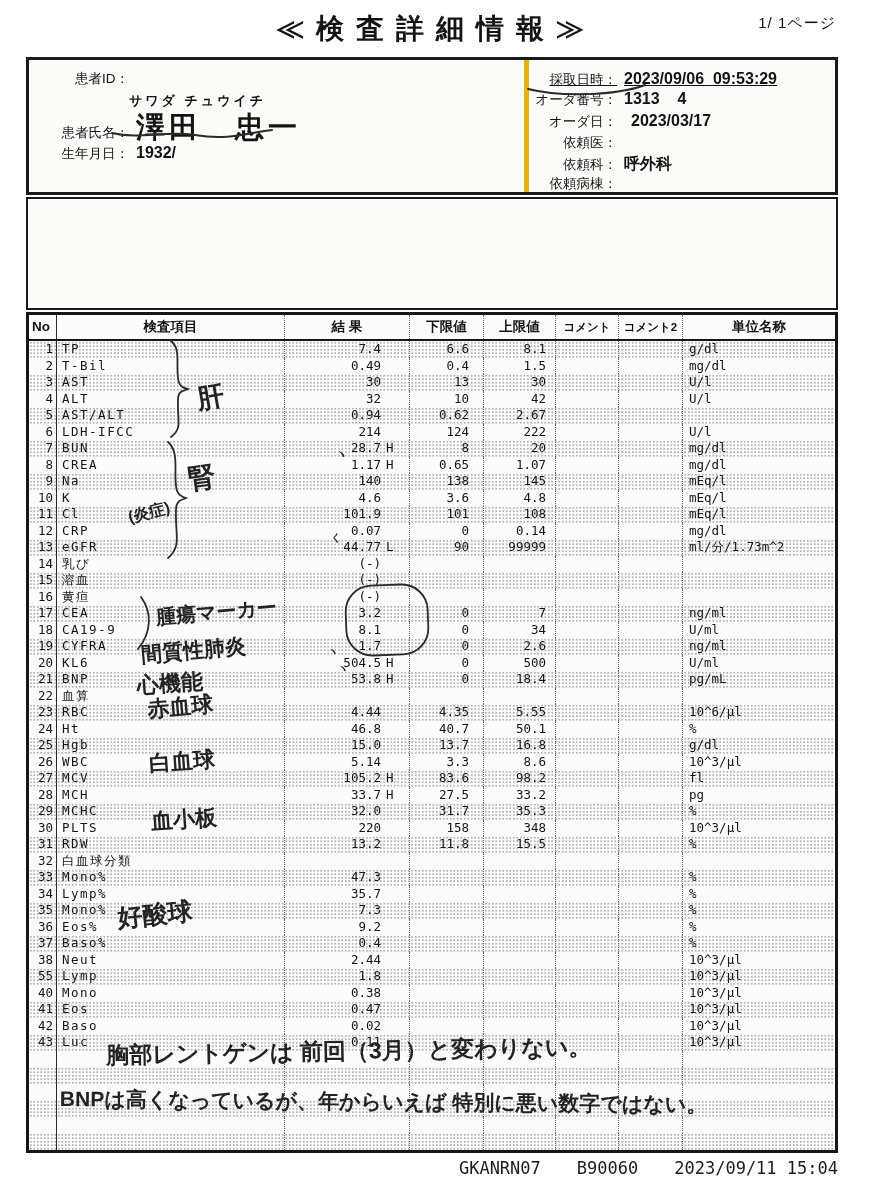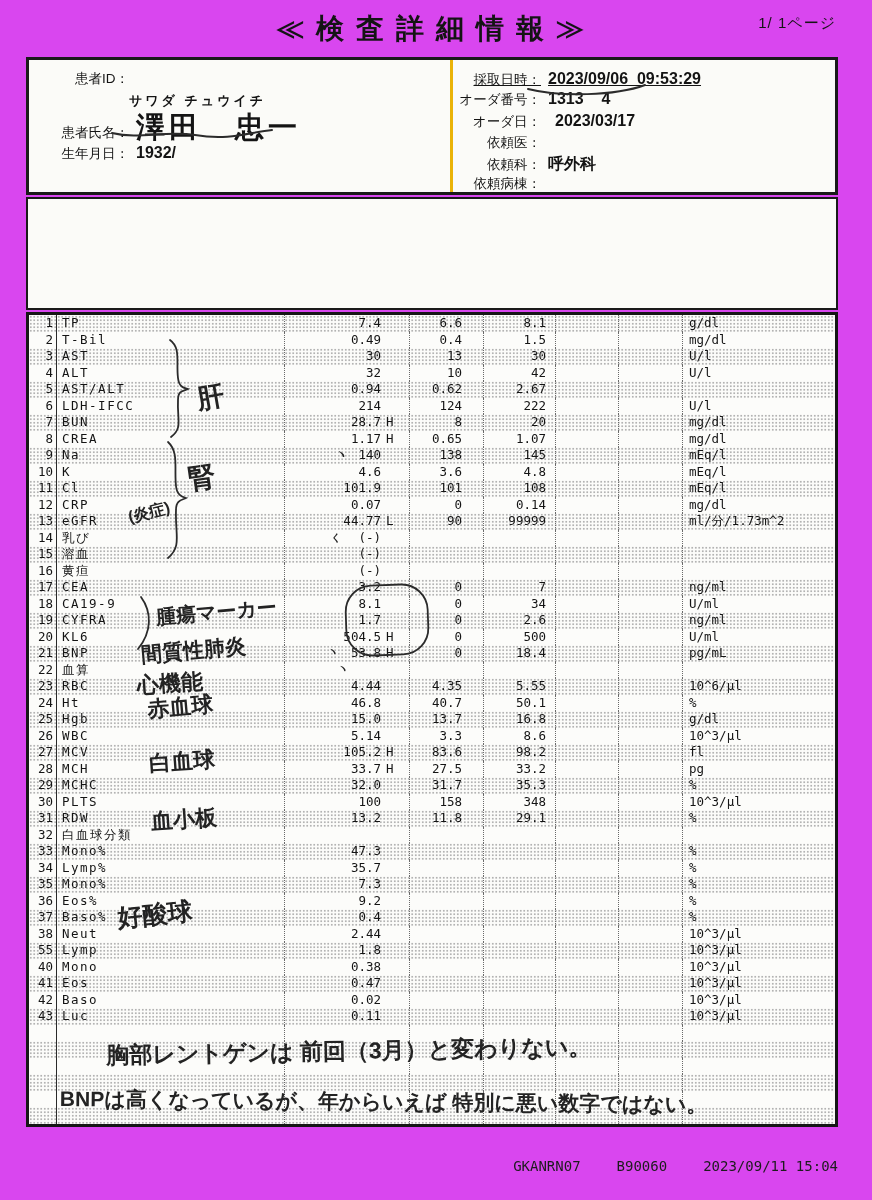--- a/index.html
+++ b/index.html
@@ -1,34 +1,34 @@
 <!DOCTYPE html>
 <html><head>
 <meta charset="utf-8">
 <style>
   html,body { margin:0; padding:0; background:#e8e8e4; }
   .page {
     position:relative; width:872px; height:1200px; margin:0 auto;
-    background:#d946ef; color:#141414; overflow:hidden;
+    background:#ffffff; color:#141414; overflow:hidden;
     font-family:"Liberation Sans", sans-serif;
   }
   
   .title {
     position:absolute; top:10px; left:0; right:0; text-align:center;
     font-size:28px; font-weight:bold; letter-spacing:12px;
     font-family:"Liberation Serif", serif;
   }
   .pageno { position:absolute; top:14px; right:36px; font-size:15px; letter-spacing:1px; }
 
   
   .patient-box {
     position:absolute; left:26px; top:57px; width:812px; height:138px;
     border:3px solid #1a1a1a; box-sizing:border-box; display:flex; background:#fbfbf8;
   }
-  .pbox-left  { width:424px; border-right:3px solid #eab308; position:relative; box-sizing:border-box; }
+  .pbox-left  { width:500px; border-right:5px solid #eab308; position:relative; box-sizing:border-box; }
   .pbox-right { flex:1; position:relative; }
   .prow { position:absolute; display:flex; align-items:baseline; }
   .flabel { font-size:13.5px; text-align:right; white-space:pre; }
   .fval   { font-size:16px; font-weight:bold; white-space:pre; margin-left:7px; }
   .pbox-left  .flabel { width:88px; }
   .pbox-right .flabel { width:82px; }
   .furigana { position:absolute; left:100px; top:32px; font-size:13px; font-weight:bold; letter-spacing:3px; white-space:pre; }
   .big-name { font-size:29px; font-weight:bold; letter-spacing:4px; margin-left:7px; white-space:pre; }
 
   
@@ -53,33 +53,33 @@
   .odd {
     background-image: radial-gradient(circle, #b3b3b3 1px, rgba(0,0,0,0) 1.25px);
     background-size: 3.5px 3.5px;
   }
   .c { box-sizing:border-box; overflow:hidden; white-space:nowrap; }
   .c-no   { width:28px;  text-align:right; padding-right:3px; border-right:1.5px solid #2a2a2a; }
   .c-item { width:228px; padding-left:5px; border-right:1px dotted #6a6a6a; letter-spacing:1.5px; }
   .c-result { width:125px; border-right:1px dotted #6a6a6a; display:flex; }
   .rv { width:96px; text-align:right; box-sizing:border-box; }
   .rf { flex:1; padding-left:5px; }
-  .c-lo   { width:74px; text-align:right; padding-right:21px; border-right:1px dotted #6a6a6a; }
+  .c-lo   { width:74px; text-align:right; padding-right:14px; border-right:1px dotted #6a6a6a; }
   .c-hi   { width:72px; text-align:right; padding-right:9px; border-right:1px dotted #6a6a6a; }
   .c-cm   { width:63px; border-right:1px dotted #6a6a6a; }
   .c-cm2  { width:64px; border-right:1px dotted #6a6a6a; }
   .c-unit { flex:1; padding-left:6px; }
   .thead .c { text-align:center; letter-spacing:0; padding-left:0; font-family:"Liberation Sans", sans-serif; }
   .thead .c-no { text-align:left; padding-left:3px; }
   .thead .c-unit { text-align:center; }
 
   
   .footer {
     position:absolute; top:1158px; right:34px; display:flex; gap:36px;
-    font-size:14px; font-family:"DejaVu Sans Mono", monospace; color:#1c1c1c;
+    font-size:17px; font-family:"DejaVu Sans Mono", monospace; color:#1c1c1c;
   }
 
   
   .ink { position:absolute; left:0; top:0; pointer-events:none; }
   .hand {
     position:absolute; color:#232323; font-weight:600; white-space:pre;
     transform-origin:left top; pointer-events:none;
     font-family:"Liberation Sans", sans-serif;
   }
 </style>
@@ -139,20 +139,30 @@
       <div class="prow" style="top:115px;left:6px;">
         <span class="flabel">依頼病棟：</span>
         <span class="fval"></span>
       </div>
     </div>
   </div>
 
   <div class="empty-box"></div>
 
   <div class="lab-table">
+    <div class="thead">
+      <div class="c c-no">No</div>
+      <div class="c c-item">検査項目</div>
+      <div class="c c-result" style="display:block;text-align:center;">結 果</div>
+      <div class="c c-lo" style="padding-right:0;text-align:center;">下限値</div>
+      <div class="c c-hi" style="padding-right:0;text-align:center;">上限値</div>
+      <div class="c c-cm" style="font-size:11.5px;">コメント</div>
+      <div class="c c-cm2" style="font-size:11.5px;">コメント2</div>
+      <div class="c c-unit">単位名称</div>
+    </div>
     <div id="tbody">
         <div class="trow odd">
           <div class="c c-no">1</div>
           <div class="c c-item">TP</div>
           <div class="c c-result">
             <span class="rv">7.4</span>
             <span class="rf"></span>
           </div>
           <div class="c c-lo">6.6</div>
           <div class="c c-hi">8.1</div>
@@ -521,38 +531,38 @@
           <div class="c c-lo">31.7</div>
           <div class="c c-hi">35.3</div>
           <div class="c c-cm"></div>
           <div class="c c-cm2"></div>
           <div class="c c-unit">%</div>
         </div>
         <div class="trow">
           <div class="c c-no">30</div>
           <div class="c c-item">PLTS</div>
           <div class="c c-result">
-            <span class="rv">100</span>
+            <span class="rv">220</span>
             <span class="rf"></span>
           </div>
           <div class="c c-lo">158</div>
           <div class="c c-hi">348</div>
           <div class="c c-cm"></div>
           <div class="c c-cm2"></div>
           <div class="c c-unit">10^3/μl</div>
         </div>
         <div class="trow odd">
           <div class="c c-no">31</div>
           <div class="c c-item">RDW</div>
           <div class="c c-result">
             <span class="rv">13.2</span>
             <span class="rf"></span>
           </div>
           <div class="c c-lo">11.8</div>
-          <div class="c c-hi">29.1</div>
+          <div class="c c-hi">15.5</div>
           <div class="c c-cm"></div>
           <div class="c c-cm2"></div>
           <div class="c c-unit">%</div>
         </div>
         <div class="trow">
           <div class="c c-no">32</div>
           <div class="c c-item">白血球分類</div>
           <div class="c c-result">
             <span class="rv"></span>
             <span class="rf"></span>

